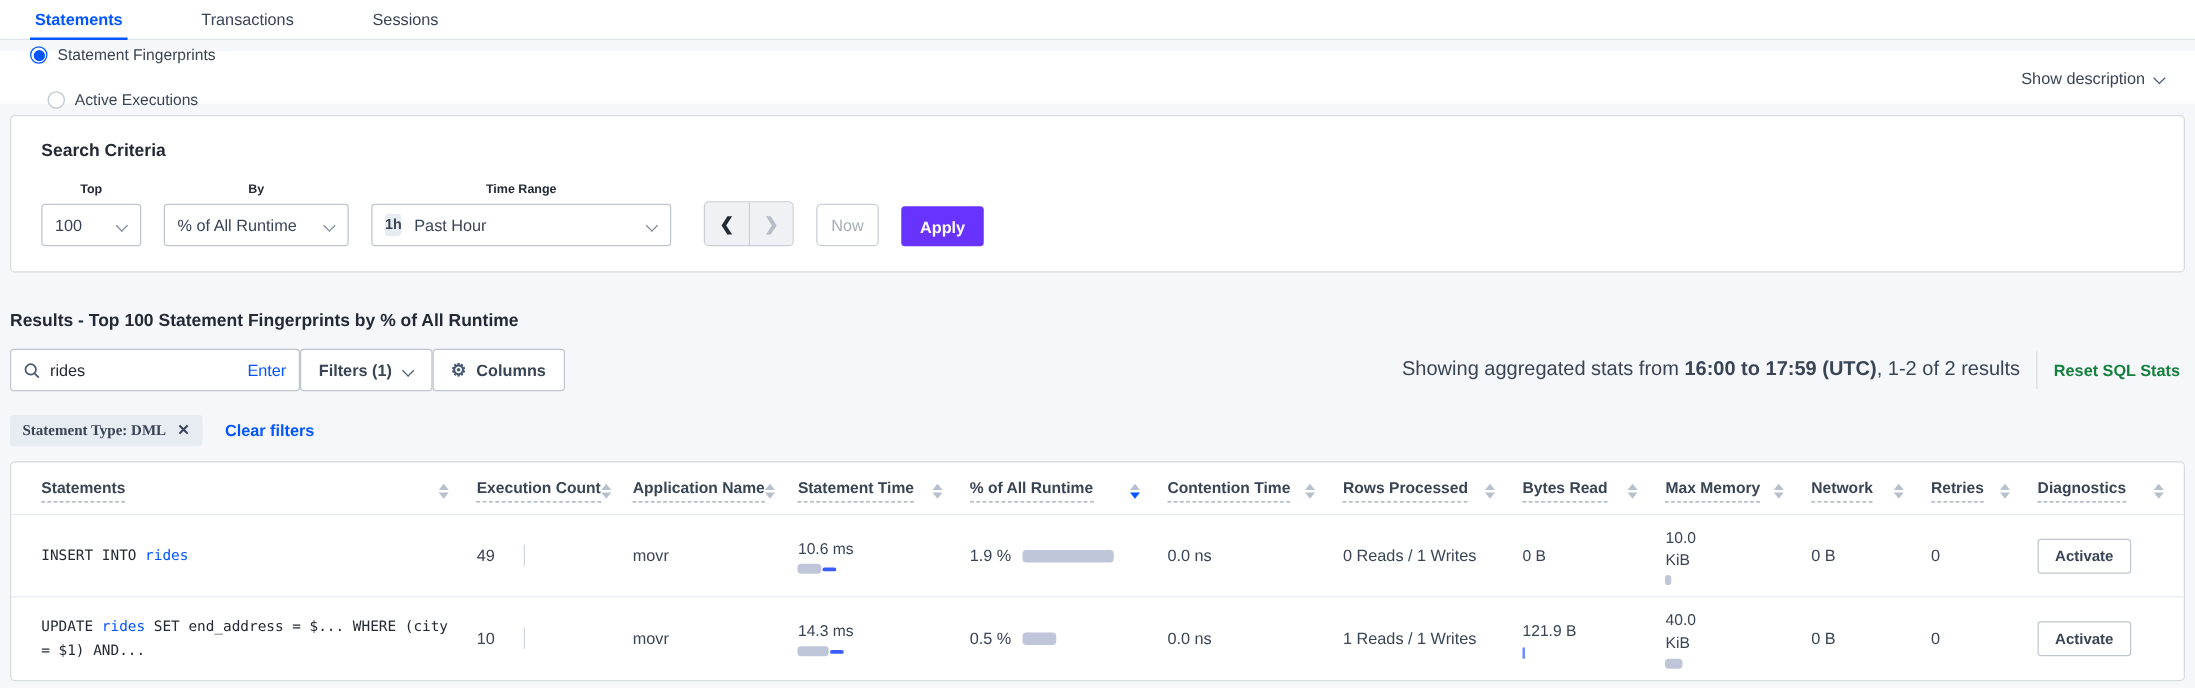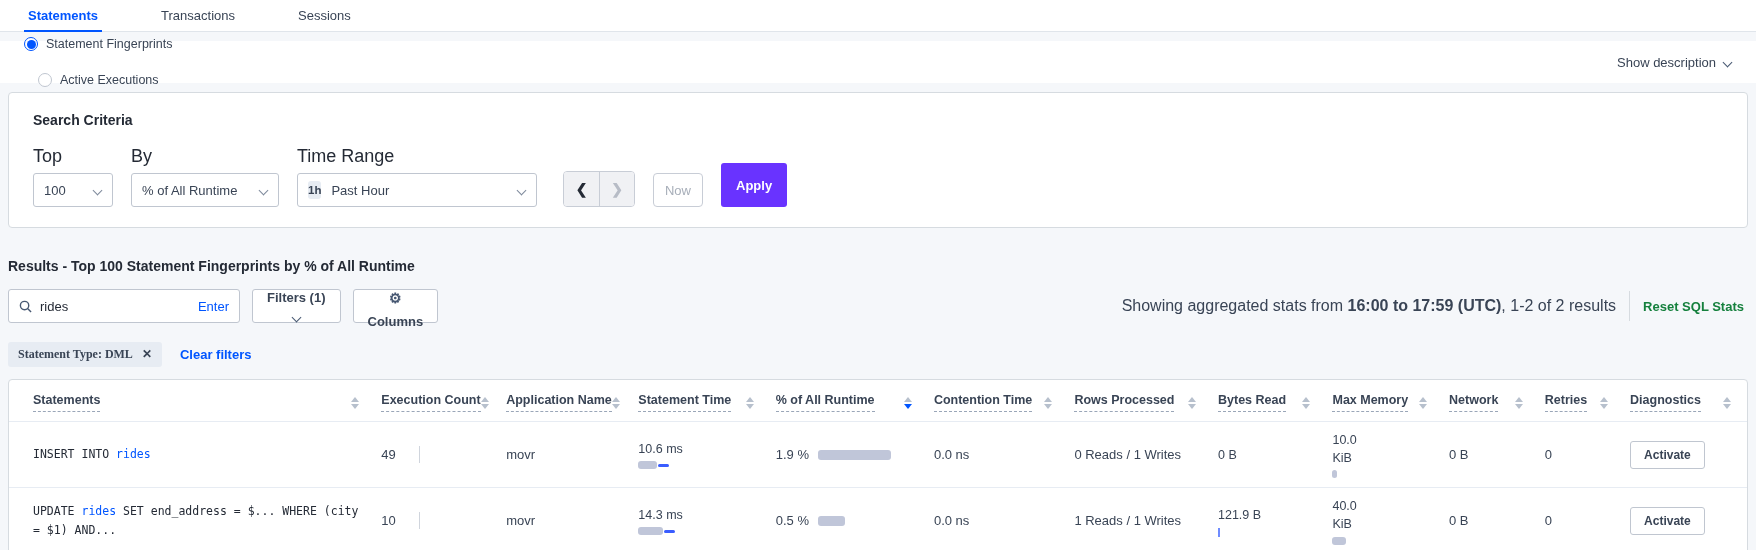--- a/index.html
+++ b/index.html
@@ -27,48 +27,48 @@
   
   .chev { width:9px; height:9px; display:inline-block; position:relative; }
   .chev::before { content:""; position:absolute; left:1px; top:1px; width:6px; height:6px;
     border-right:1.7px solid #475872; border-bottom:1.7px solid #475872; transform:rotate(45deg); }
   .chev.gray::before { border-color:#7e8a9c; }
   
   .card { background:#fff; border:1px solid #d6dbe0; border-radius:4px; margin:0 8px; }
   .criteria { padding:19px 24px 20px; }
   .criteria-title { font-size:14px; font-weight:700; color:#242a35; }
   .criteria-controls { display:flex; align-items:flex-end; margin-top:18px; gap:18px; }
-  .field-label { font-size:18px; font-weight:400; color:#242a35; margin-bottom:6px; }
+  .field-label { font-size:10px; font-weight:700; color:#242a35; margin-bottom:6px;text-align:center; }
   .select { height:34px; border:1px solid #c0c6d0; border-radius:3px; background:#fff; display:flex;
             align-items:center; justify-content:space-between; padding:0 10px; font-size:13px; color:#394455; cursor:pointer; }
   .sel-top { width:80px; }
   .sel-by { width:148px; }
   .sel-time { width:240px; }
   .time-left { display:flex; align-items:center; gap:10px; }
   .time-badge { background:#e7ecf3; border-radius:3px; font-size:11.5px; font-weight:700; color:#394455; padding:3px 0; }
   .arrow-group { display:flex; border:1px solid #c8cdd6; border-radius:4px; overflow:hidden; margin-left:8px; }
   .arrow-btn { width:35px; height:34px; display:flex; align-items:center; justify-content:center;
                background:#f0f1f4; font-size:14px; font-weight:700; color:#242a35; cursor:pointer; }
   .arrow-btn + .arrow-btn { border-left:1px solid #c8cdd6; }
   .arrow-btn.disabled { color:#b7bcc6; cursor:default; }
   .now-btn { height:34px; width:50px; border:1px solid #c8cdd6; border-radius:4px; background:#fff;
              color:#a7aeb9; font-size:13px; display:flex; align-items:center; justify-content:center; cursor:pointer; }
-  .apply-btn { height:44px; border:none; border-radius:3px; background:#6933ff; color:#fff; font-weight:700;
+  .apply-btn { height:32px; border:none; border-radius:3px; background:#6933ff; color:#fff; font-weight:700;
                font-size:13px; padding:0 15px; cursor:pointer; }
   
   .results-heading { margin:30px 8px 0; font-size:14px; font-weight:700; color:#242a35; }
   .controls-row { display:flex; align-items:center; margin:15px 8px 0; }
   .search-box { width:232px; height:34px; border:1px solid #c0c6d0; border-radius:3px; background:#fff;
                 display:flex; align-items:center; padding:0 10px; gap:8px; }
   .search-box input { border:none; outline:none; flex:1; font-size:13px; color:#242a35; min-width:0;
                       font-family:"Liberation Sans", sans-serif; background:transparent; }
   .enter-link { color:#0055ff; font-size:13px; cursor:pointer; }
   .btn-outline { height:34px; border:1px solid #c0c6d0; border-radius:3px; background:#fff; color:#394455;
                  font-size:13px; font-weight:600; display:flex; align-items:center; gap:8px; padding:0 14px;
-                 margin-left:12px; cursor:pointer;flex-direction:column; }
+                 cursor:pointer; }
   .gear { font-size:14px; color:#475872; }
   .summary-area { margin-left:auto; display:flex; align-items:center; }
   .summary { font-size:16px; color:#394455; }
   .summary b { font-weight:700; }
   .vdivider { width:1px; height:30px; background:#d6dbe0; margin:0 13px; }
   .reset-link { color:#15803d; font-size:13px; font-weight:700; cursor:pointer; white-space:nowrap; padding-right:4px; }
   
   .chip-row { display:flex; align-items:center; gap:18px; margin:19px 8px 0; }
   .chip { background:#e7ecf3; border-radius:3px; height:25px; display:flex; align-items:center; gap:9px;
           padding:0 10px; font-size:12px; font-weight:600; color:#394455;font-family:Liberation Serif, serif; }

